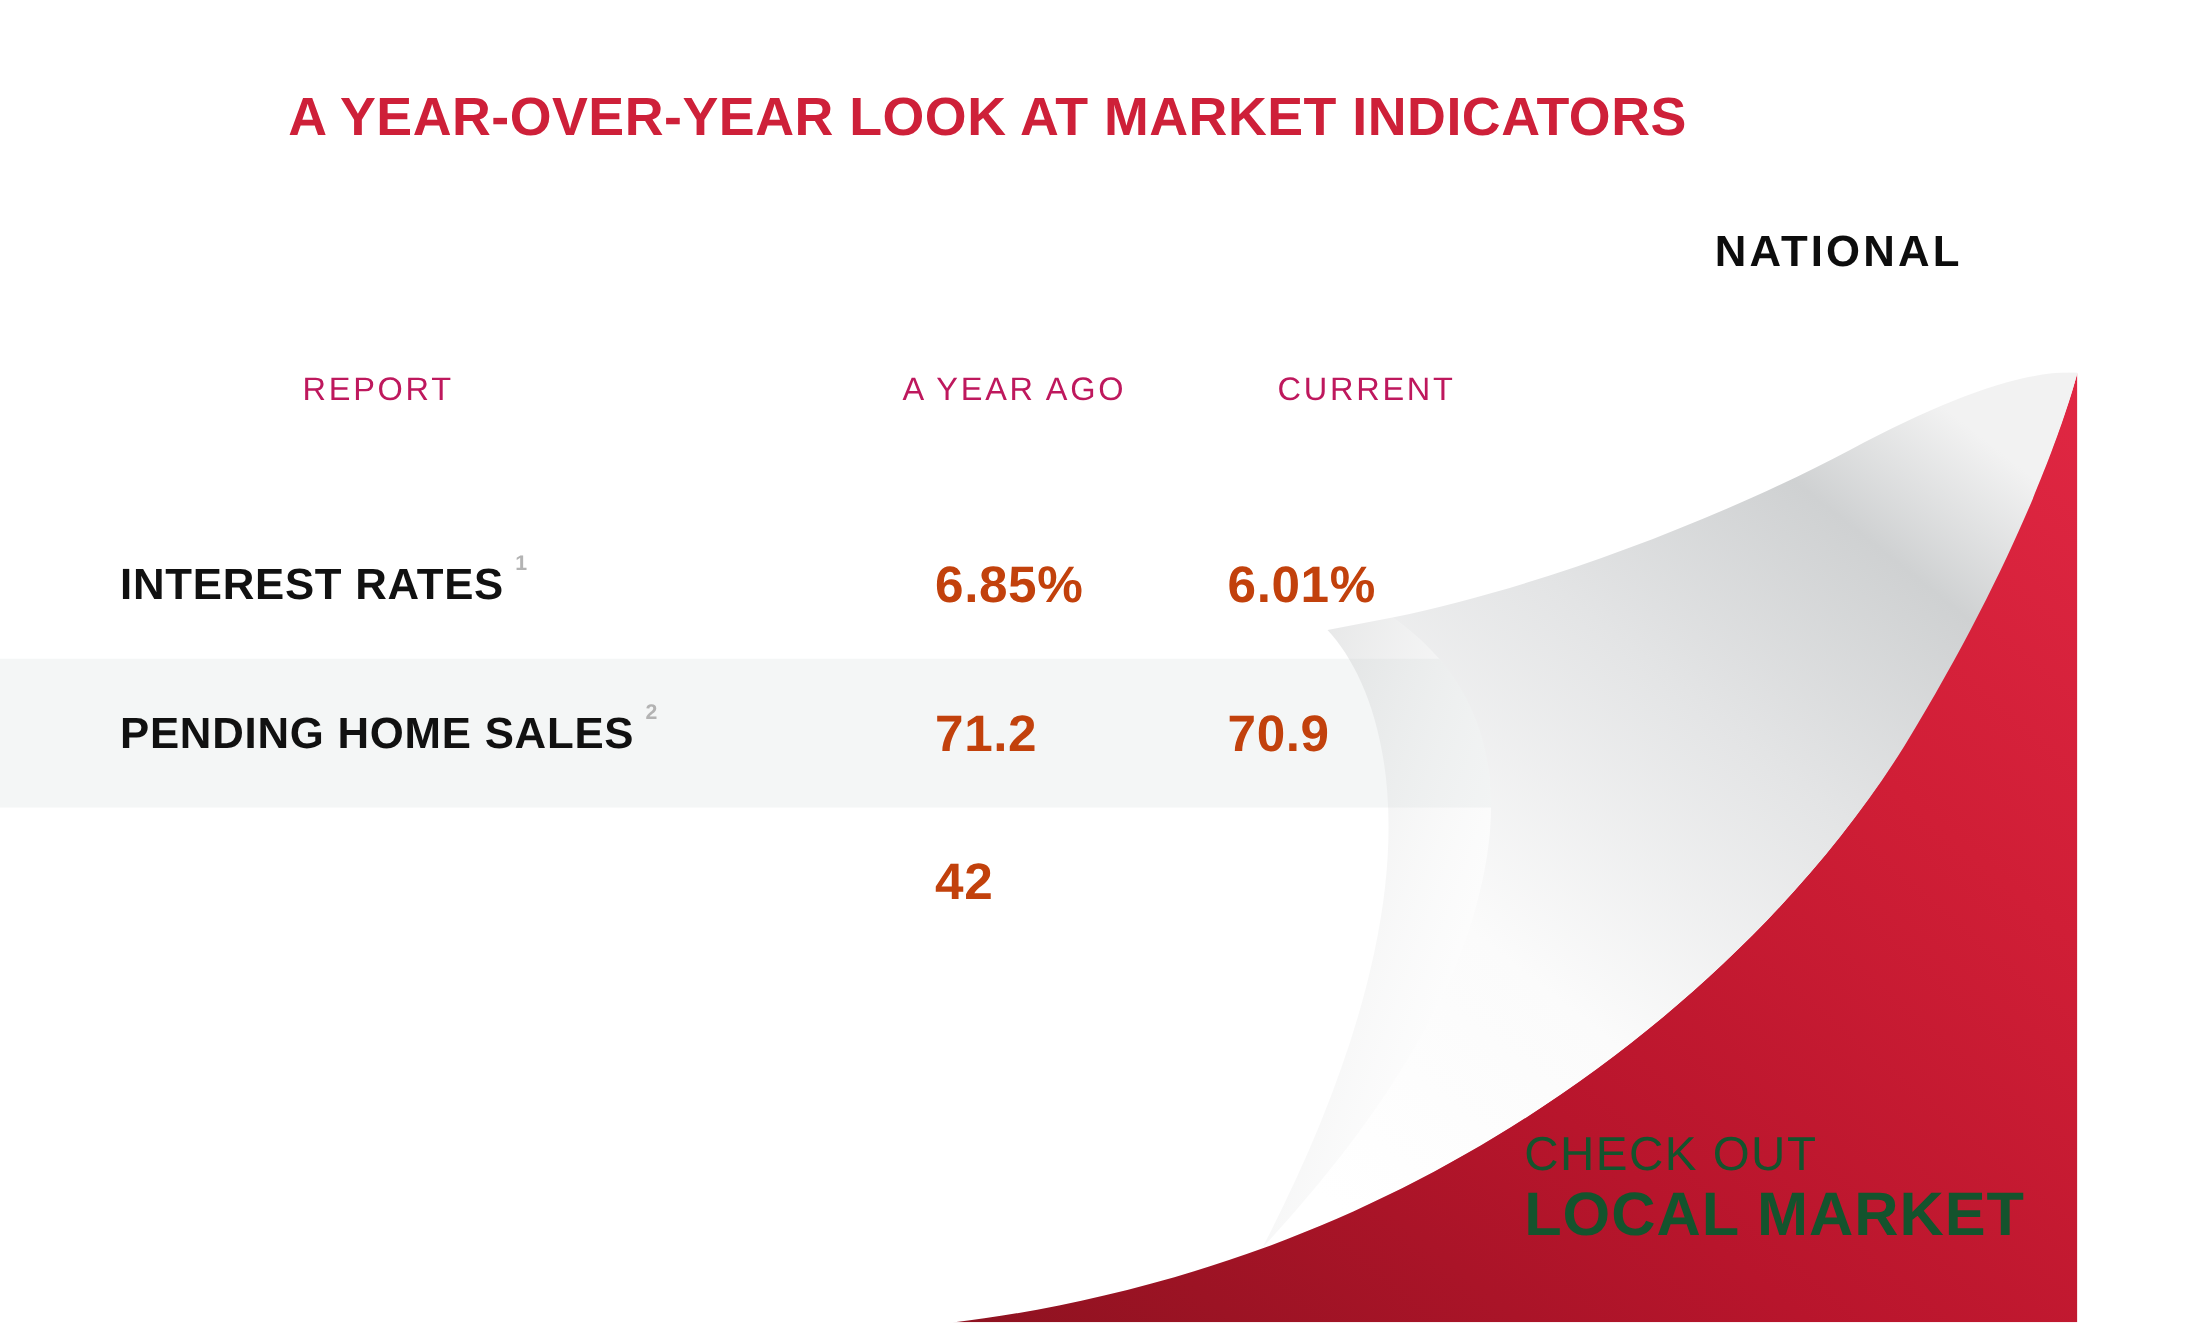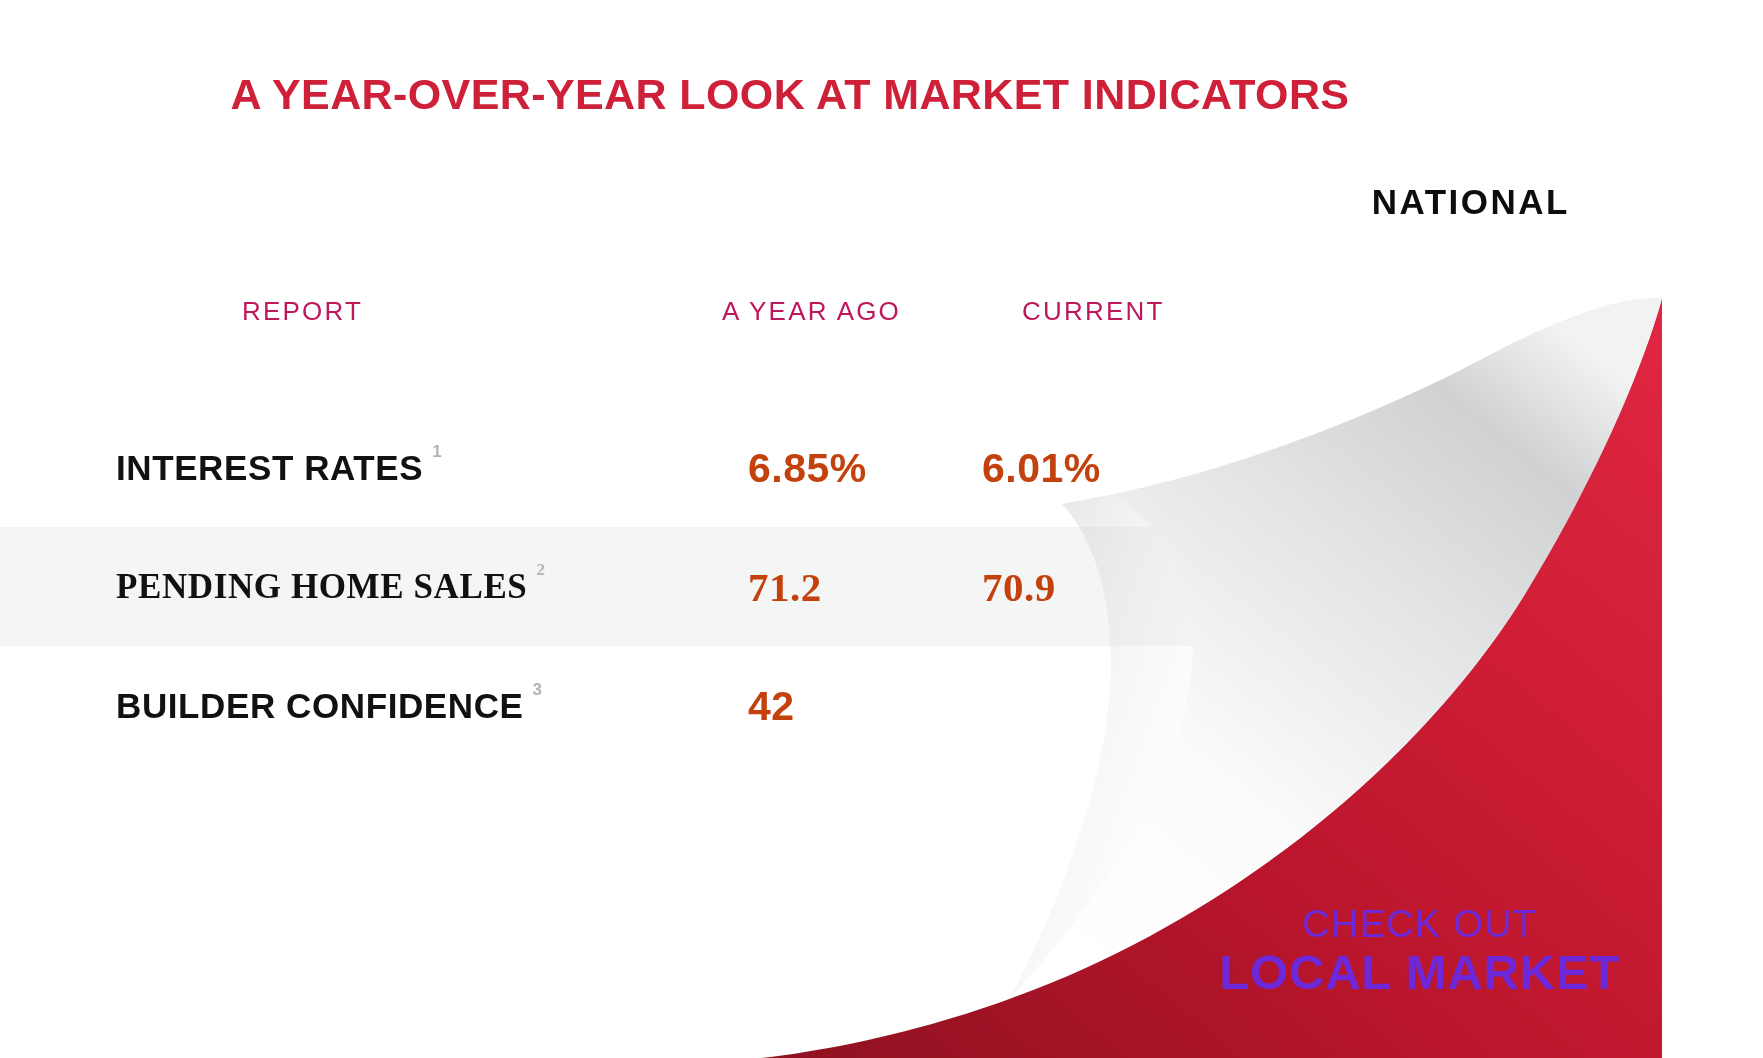--- a/index.html
+++ b/index.html
@@ -69,25 +69,25 @@
   .col-head.c-year    { left: 722px; }
   .col-head.c-current { left: 1022px; }
 
   .rows { position: relative; margin-top: 62px; }
 
   .row {
     position: relative;
     height: 119px;
     display: block;
   }
-  .row.shaded { background: #f4f6f6; font-family: Liberation Serif, serif; }
+  .row.shaded { background: #f4f6f6; }
 
   .row .label {
     position: absolute;
-    left: 116px;
+    left: 96px;
     top: 50%;
     transform: translateY(-50%);
     font-size: 35px;
     font-weight: bold;
     letter-spacing: 0.6px;
     color: #111111;
     white-space: nowrap;
   }
   .row .label .sup {
     font-size: 17px;
@@ -135,22 +135,22 @@
     height: 760px;
     pointer-events: none;
   }
   .curl-wrap svg { display: block; width: 100%; height: 100%; }
 
   
   .cta {
     position: absolute;
     right: 42px;
     bottom: 58px;
-    text-align: center;
-    color: #6d28d9;
+    text-align: left;
+    color: #14532d;
     line-height: 1.12;
   }
   .cta .l1 {
     font-size: 38px;
     font-weight: 400;
     letter-spacing: 1.2px;
   }
   .cta .l2 {
     font-size: 49px;
     font-weight: bold;
@@ -210,21 +210,20 @@
               <g fill="#ED1C24">
                 <rect x="0" y="2" width="17" height="40" rx="2"></rect>
                 <path d="M24 42 C24 42 34 49 39 58 C43 66 41 74 47 75 C54 76 59 71 59 63 C59 56 55 48 55 46 L76 46 C80 46 82 43 81 39 L73 6 C72 2 69 1 66 1 L26 1 C24 1 24 2 24 4 Z"></path>
               </g>
             </svg>
           </span>
         </div>
       </div>
 
       <div class="row">
-        <div class="label"><span>BUILDER CONFIDENCE</span><span class="sup">3</span></div>
         <div class="val v-year">42</div>
         <div class="val v-current"></div>
       </div>
 
     </div>
   </div>
 
   <div class="curl-wrap">
     <svg viewBox="0 0 900 760" preserveAspectRatio="none" aria-hidden="true">
       <defs>

